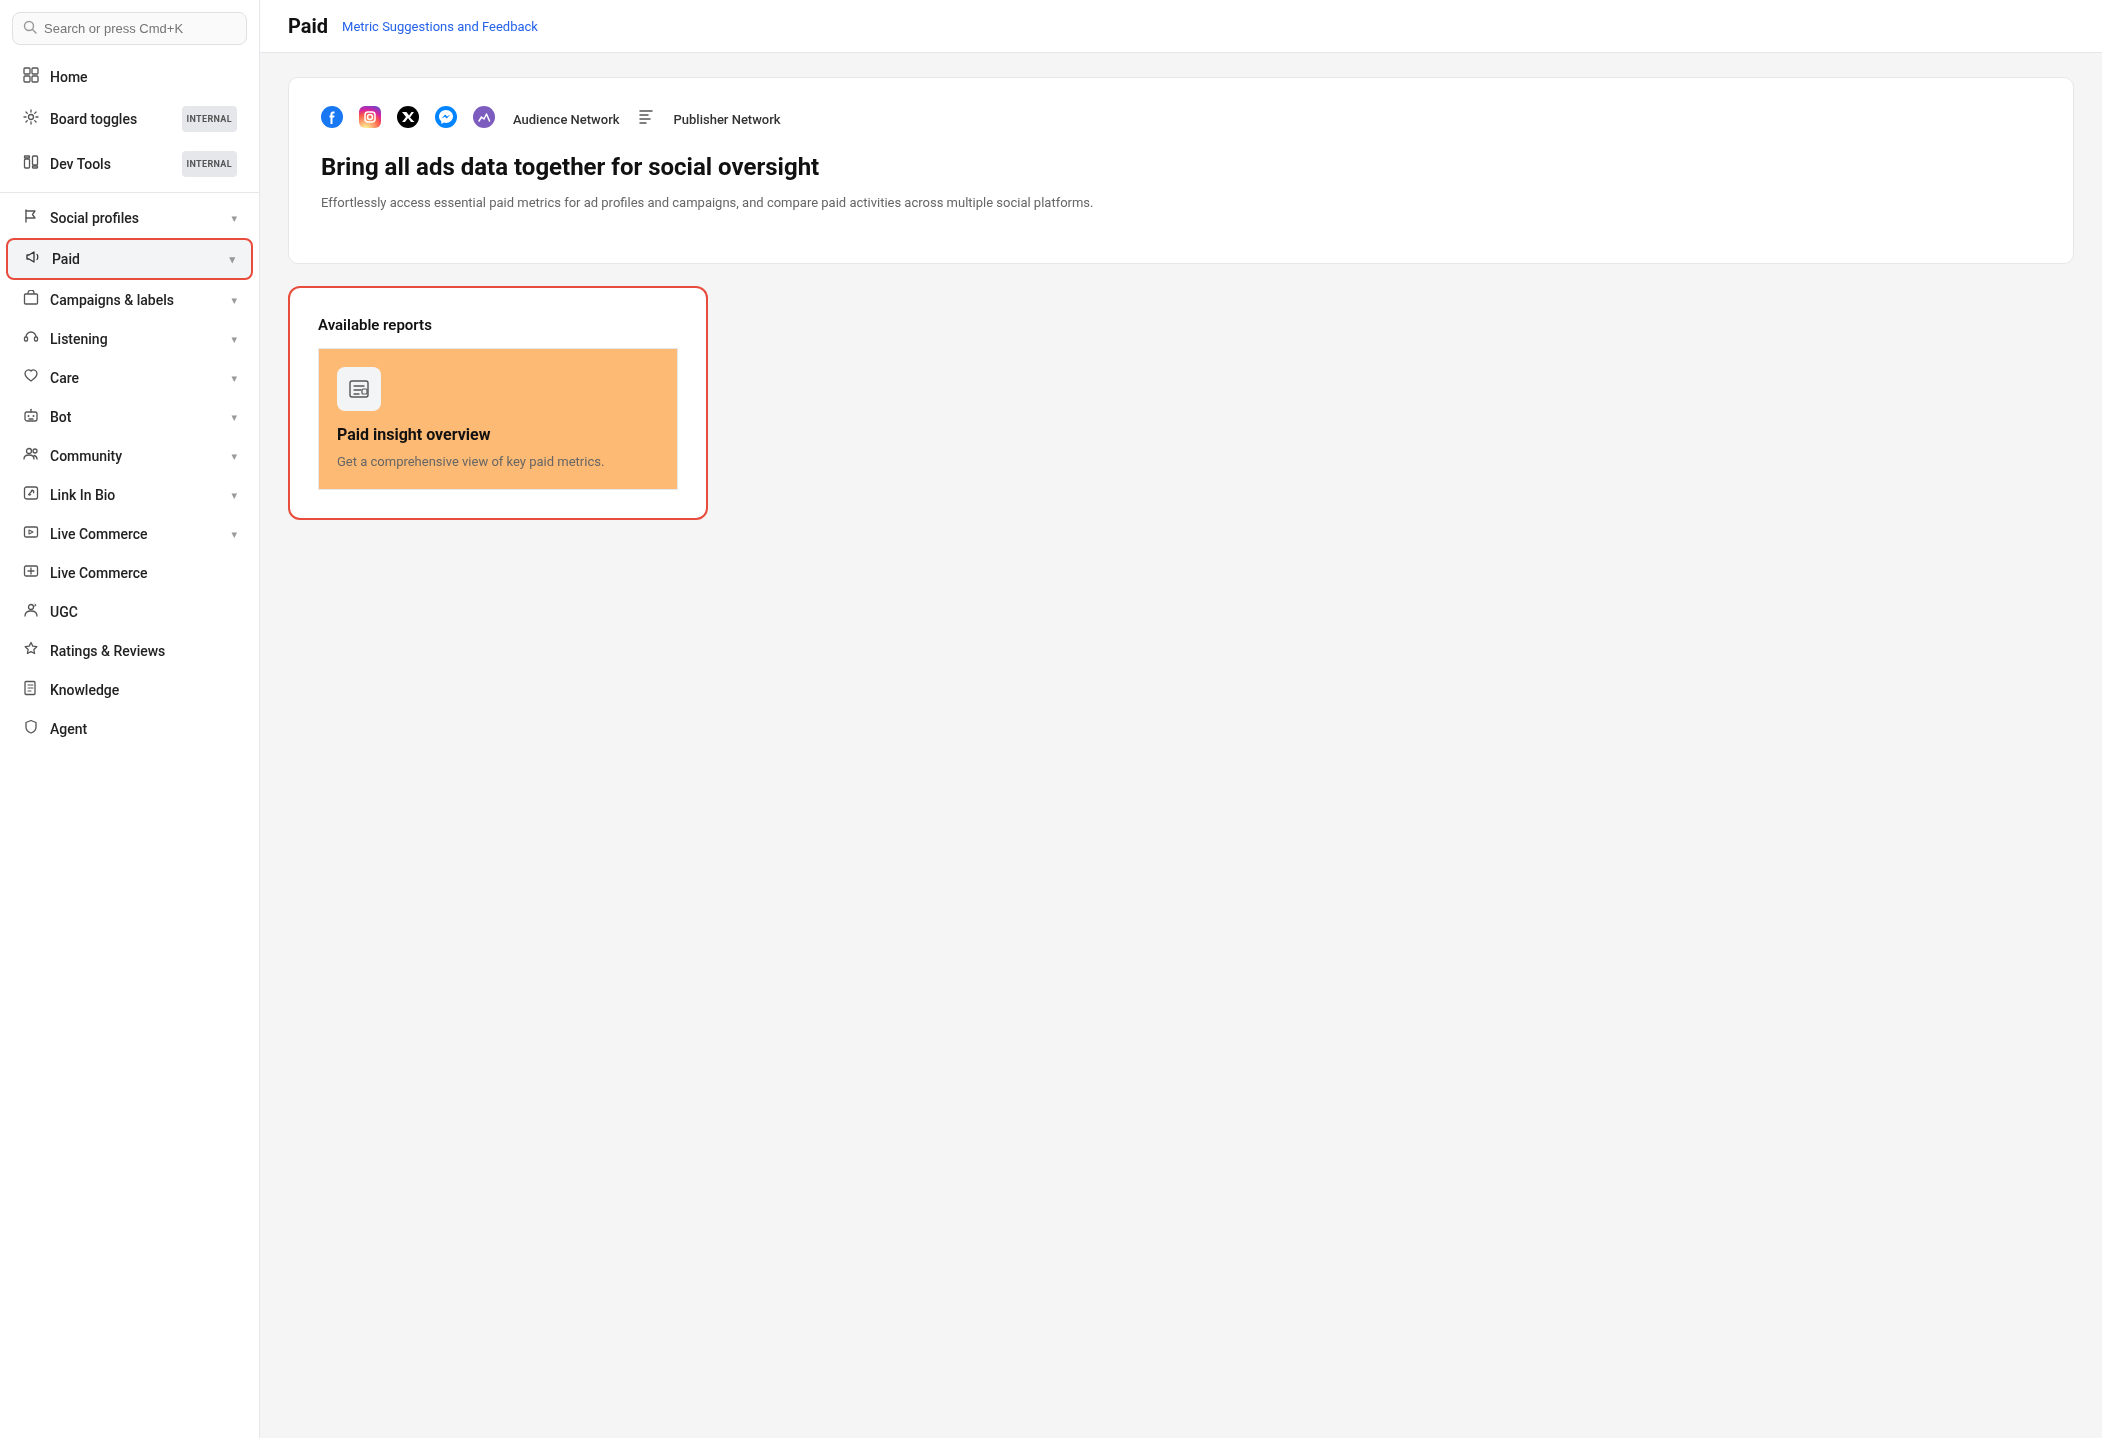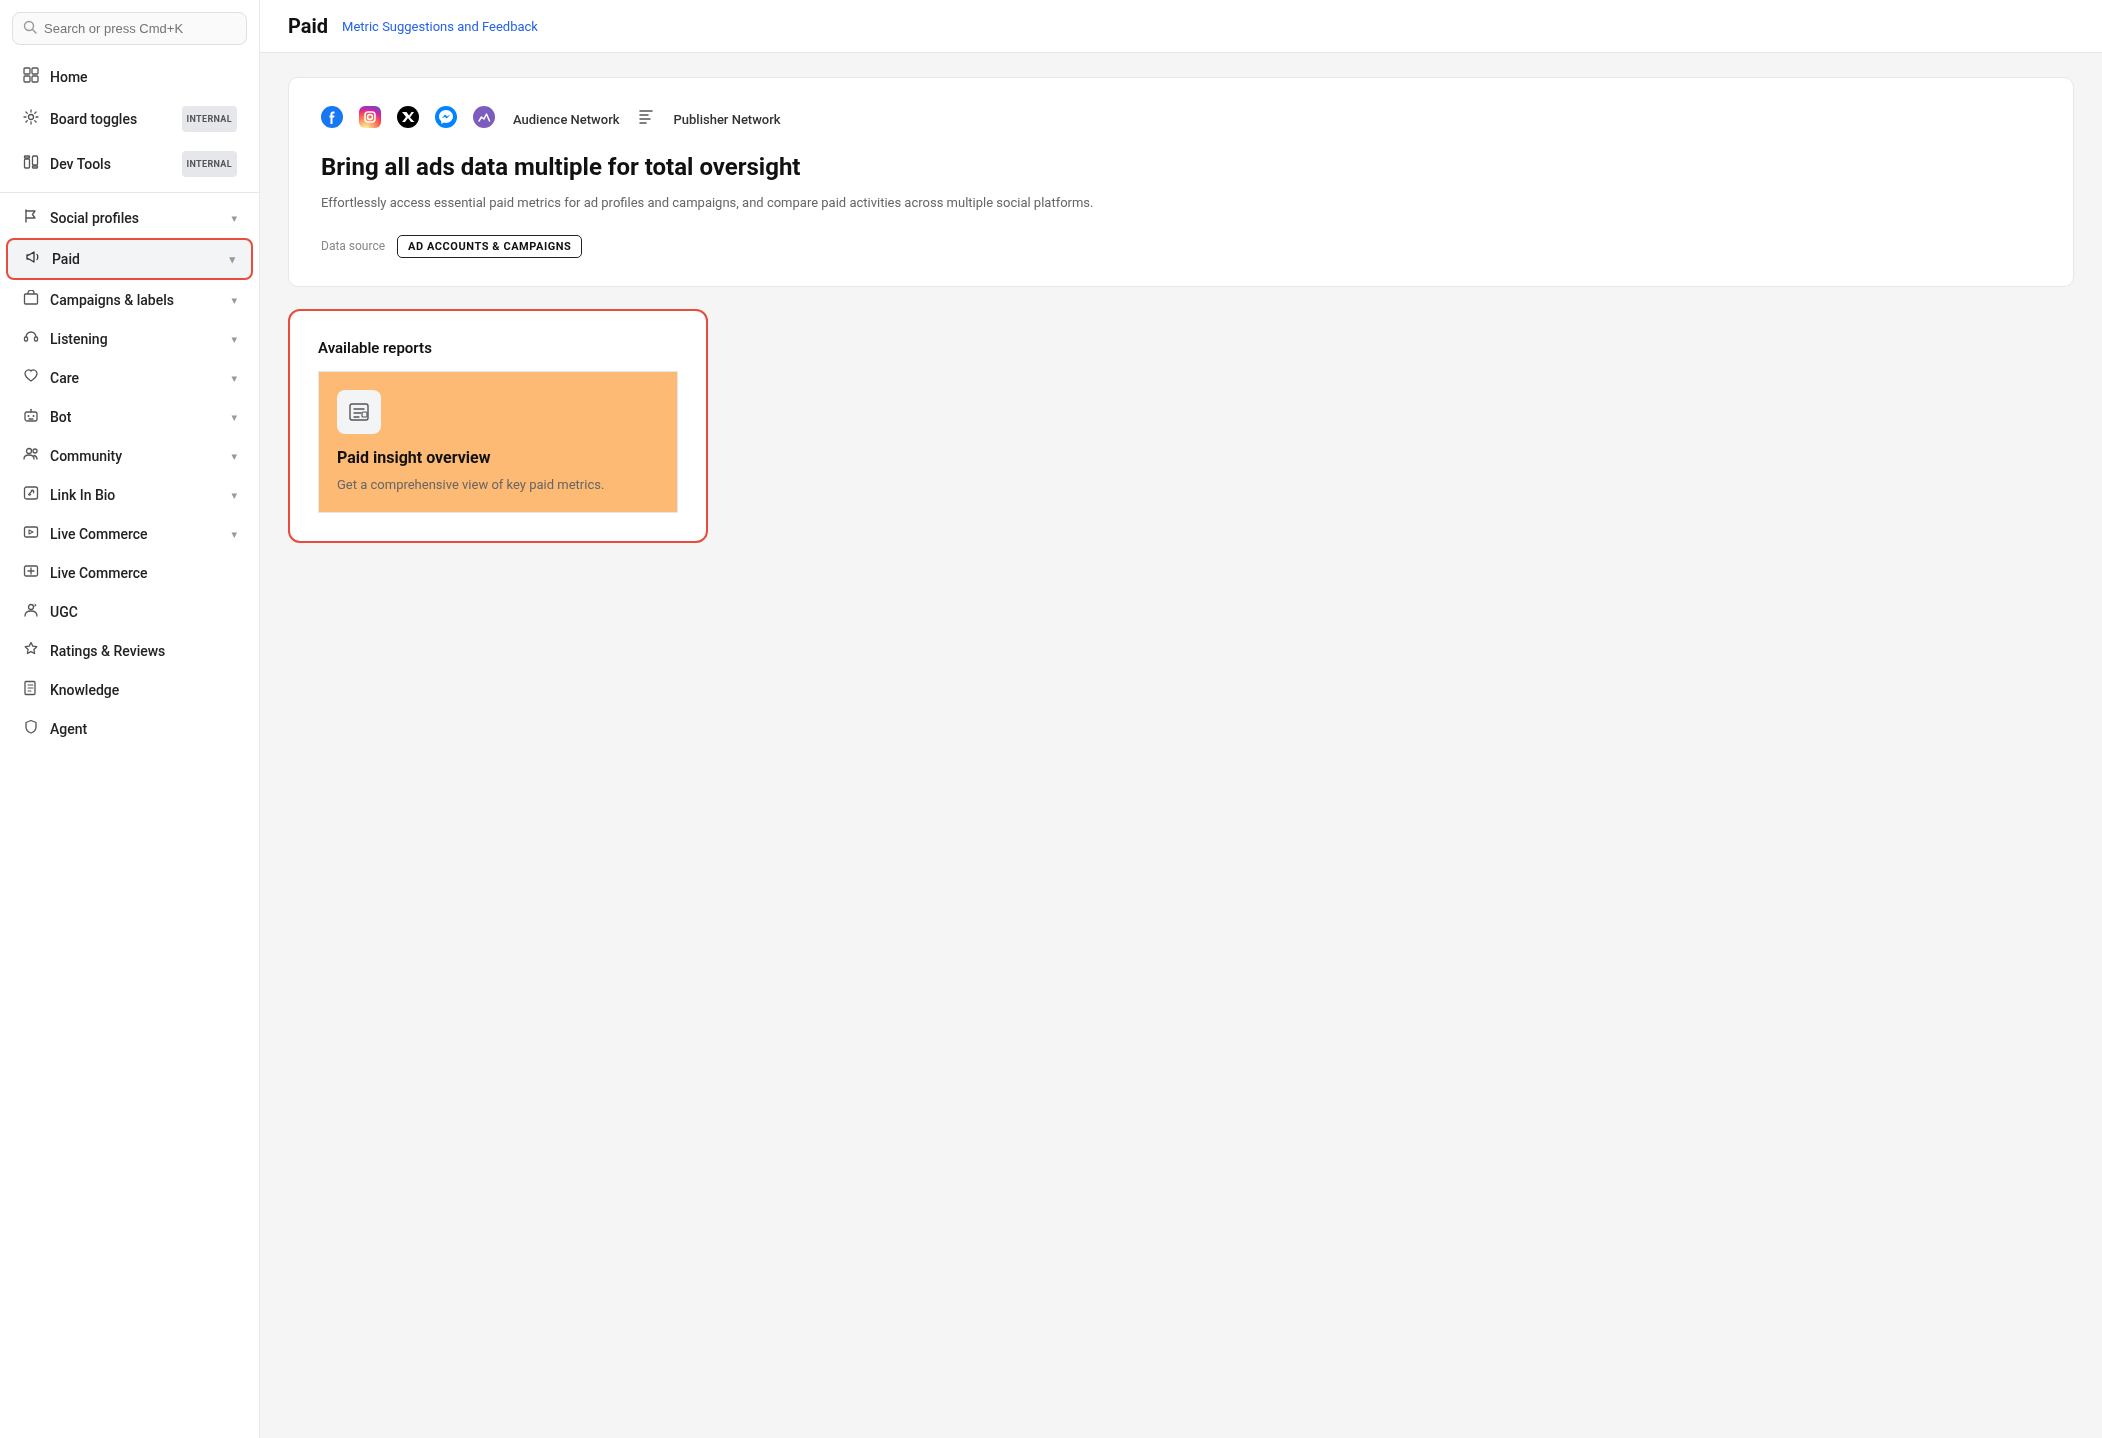--- a/index.html
+++ b/index.html
@@ -500,27 +500,23 @@
         <span class="platform-item">
           <span class="platform-icon">
             <svg width="20" height="20" viewBox="0 0 20 20" fill="none">
                 <path d="M4 4l12 0M4 8l8 0M4 12l10 0M4 16l6 0" stroke="#555" stroke-width="1.5" stroke-linecap="round"></path>
               </svg>
           </span>
           <span>Publisher Network</span>
         </span>
       </div>
 
-      <div class="info-card-title">Bring all ads data multiple for total oversight</div>
+      <div class="info-card-title">Bring all ads data together for social oversight</div>
       <div class="info-card-desc">Effortlessly access essential paid metrics for ad profiles and campaigns, and compare paid activities across multiple social platforms.</div>
 
-      <div class="data-source-row">
-        <span class="data-source-label">Data source</span>
-        <span class="data-source-badge">AD ACCOUNTS &amp; CAMPAIGNS</span>
-      </div>
     </div>
 
     <div class="reports-section">
       <div class="reports-title">Available reports</div>
 
       <div class="report-card">
         <div class="report-card-icon-wrap">
           <svg width="22" height="22" viewBox="0 0 22 22" fill="none">
               <rect x="2" y="3" width="18" height="16" rx="2" stroke="#555" stroke-width="1.4"></rect>
               <path d="M6 8h10M6 12h7M6 16h5" stroke="#555" stroke-width="1.3" stroke-linecap="round"></path>

